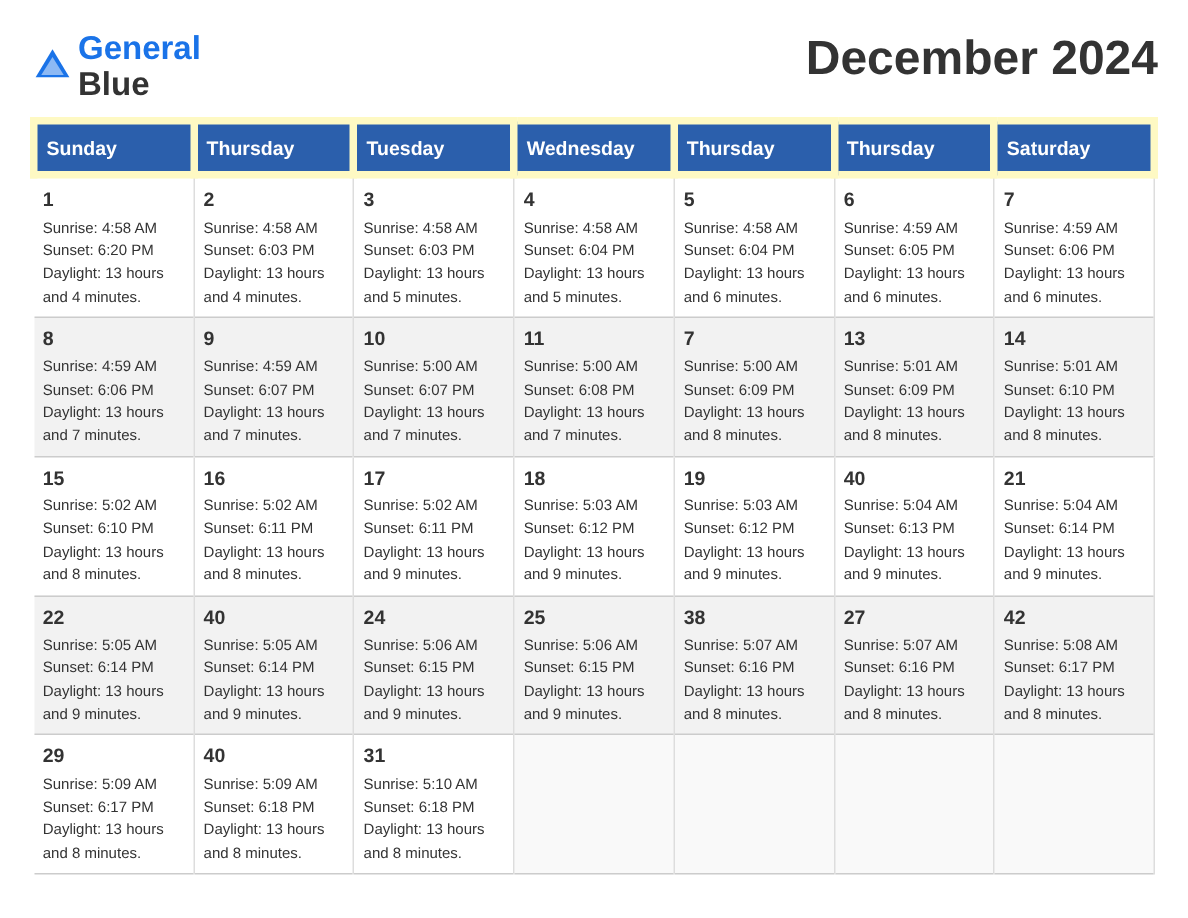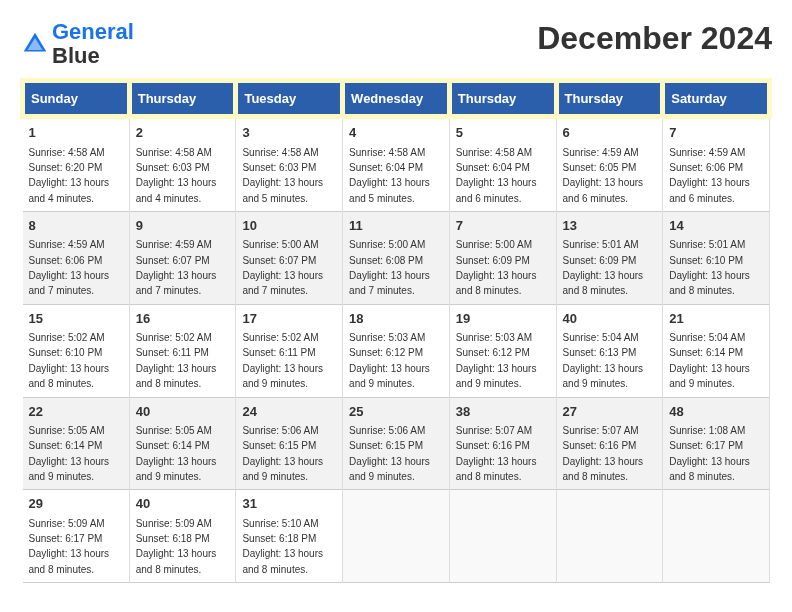--- a/index.html
+++ b/index.html
@@ -228,22 +228,22 @@
           <span class="day-info">Sunset: 6:15 PM</span><br>
           <span class="day-info">Daylight: 13 hours and 9 minutes.</span></td>
         <td><span class="day-num">38</span>
           <span class="day-info">Sunrise: 5:07 AM</span><br>
           <span class="day-info">Sunset: 6:16 PM</span><br>
           <span class="day-info">Daylight: 13 hours and 8 minutes.</span></td>
         <td><span class="day-num">27</span>
           <span class="day-info">Sunrise: 5:07 AM</span><br>
           <span class="day-info">Sunset: 6:16 PM</span><br>
           <span class="day-info">Daylight: 13 hours and 8 minutes.</span></td>
-        <td><span class="day-num">48</span>
-          <span class="day-info">Sunrise: 1:08 AM</span><br>
+        <td><span class="day-num">42</span>
+          <span class="day-info">Sunrise: 5:08 AM</span><br>
           <span class="day-info">Sunset: 6:17 PM</span><br>
           <span class="day-info">Daylight: 13 hours and 8 minutes.</span></td>
       </tr>
       <tr>
         <td><span class="day-num">29</span>
           <span class="day-info">Sunrise: 5:09 AM</span><br>
           <span class="day-info">Sunset: 6:17 PM</span><br>
           <span class="day-info">Daylight: 13 hours and 8 minutes.</span></td>
         <td><span class="day-num">40</span>
           <span class="day-info">Sunrise: 5:09 AM</span><br>

